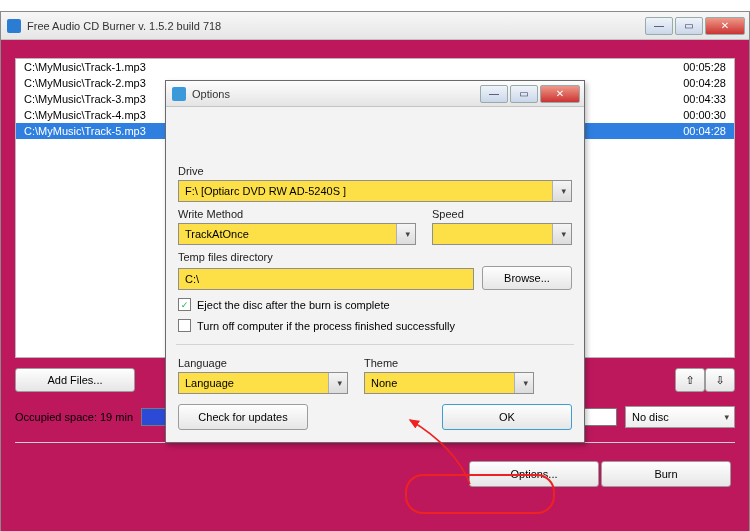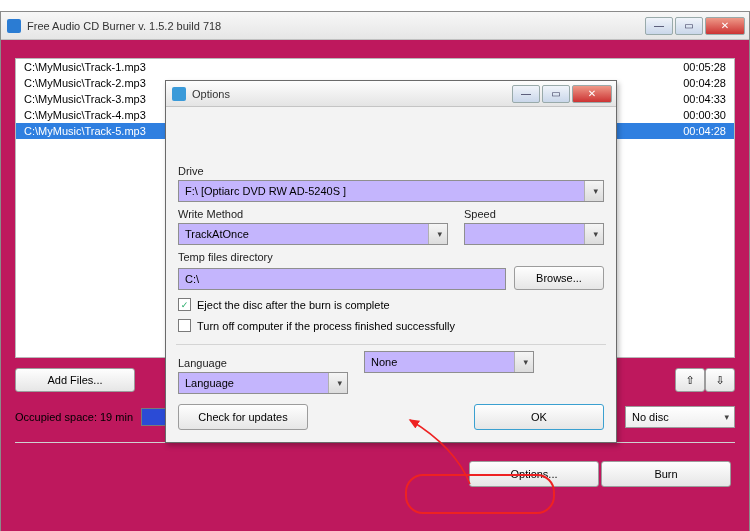--- a/index.html
+++ b/index.html
@@ -32,25 +32,25 @@
 .prog-wrap { flex: 1; height: 18px; border: 1px solid #7a7a7a; background: #fff; position: relative; }
 .prog-fill { position: absolute; left: 0; top: 0; bottom: 0; width: 14%; background: #2b4bd6; }
 .combo { height: 22px; border: 1px solid #9c9c9c; background: linear-gradient(#fff, #eee); padding: 0 18px 0 6px; display: inline-flex; align-items: center; position: relative; min-width: 110px; }
 .combo::after { content: "▾"; position: absolute; right: 5px; font-size: 9px; color: #444; }
 
 .hr { border-top: 1px solid #d0d0d0; margin-top: 14px; }
 .bottom-btns { margin-top: 18px; display: flex; justify-content: flex-end; gap: 2px; padding-right: 4px; }
 .big { width: 130px; height: 26px; }
 
 
-.dialog { position: absolute; left: 165px; top: 80px; width: 452px; border: 1px solid #6a6a6a; background: #f3f3f3; box-shadow: 2px 3px 5px rgba(0,0,0,0.25); }
+.dialog { position: absolute; left: 165px; top: 80px; width: 420px; border: 1px solid #6a6a6a; background: #f3f3f3; box-shadow: 2px 3px 5px rgba(0,0,0,0.25); }
 .dlg-titlebar { height: 26px; background: linear-gradient(#fdfdfd, #e4e4e4); border-bottom: 1px solid #c4c4c4; display: flex; align-items: center; padding: 0 4px 0 6px; }
 .dlg-body { padding: 8px 12px 12px; margin-top: 44px; }
 .lbl { color: #222; margin: 6px 0 3px; display: block; }
-.field-combo, .field-text { width: 100%; height: 22px; border: 1px solid #8f8f8f; background: #c4b5fd; padding: 0 6px; display: flex; align-items: center; position: relative; }
+.field-combo, .field-text { width: 100%; height: 22px; border: 1px solid #8f8f8f; background: #fde047; padding: 0 6px; display: flex; align-items: center; position: relative; }
 .field-combo::after { content: ""; position: absolute; right: 0; top: 0; bottom: 0; width: 18px; border-left: 1px solid #b0b0b0; background: linear-gradient(#f5f5f5, #dcdcdc); }
 .field-combo::before { content: "▾"; position: absolute; right: 5px; font-size: 9px; color: #444; z-index: 1; }
 .two-col { display: flex; gap: 16px; }
 .col { flex: 1; }
 .col-s { width: 140px; }
 .temp-row { display: flex; gap: 8px; align-items: flex-end; }
 .cb-row { display: flex; align-items: center; gap: 6px; margin-top: 8px; }
 .cb { width: 13px; height: 13px; border: 1px solid #7a7a7a; background: #fff; display: inline-flex; align-items: center; justify-content: center; font-size: 9px; color: #2a6; }
 .sep { border-top: 1px solid #d4d4d4; margin: 12px -2px 6px; }
 .dlg-bottom { display: flex; justify-content: space-between; margin-top: 10px; }
@@ -179,20 +179,21 @@
     <div class="sep"></div>
 
     <div class="two-col">
       <div class="col" style="max-width:170px">
         <span class="lbl">Language</span>
         <div class="field-combo">
           <span>Language</span>
         </div>
       </div>
       <div class="col" style="max-width:170px">
+        <span class="lbl">Theme</span>
         <div class="field-combo">
           <span>None</span>
         </div>
       </div>
     </div>
 
     <div class="dlg-bottom">
       <div class="btn" style="width:130px;height:26px">Check for updates</div>
       <div class="ok-btn">OK</div>
     </div>

